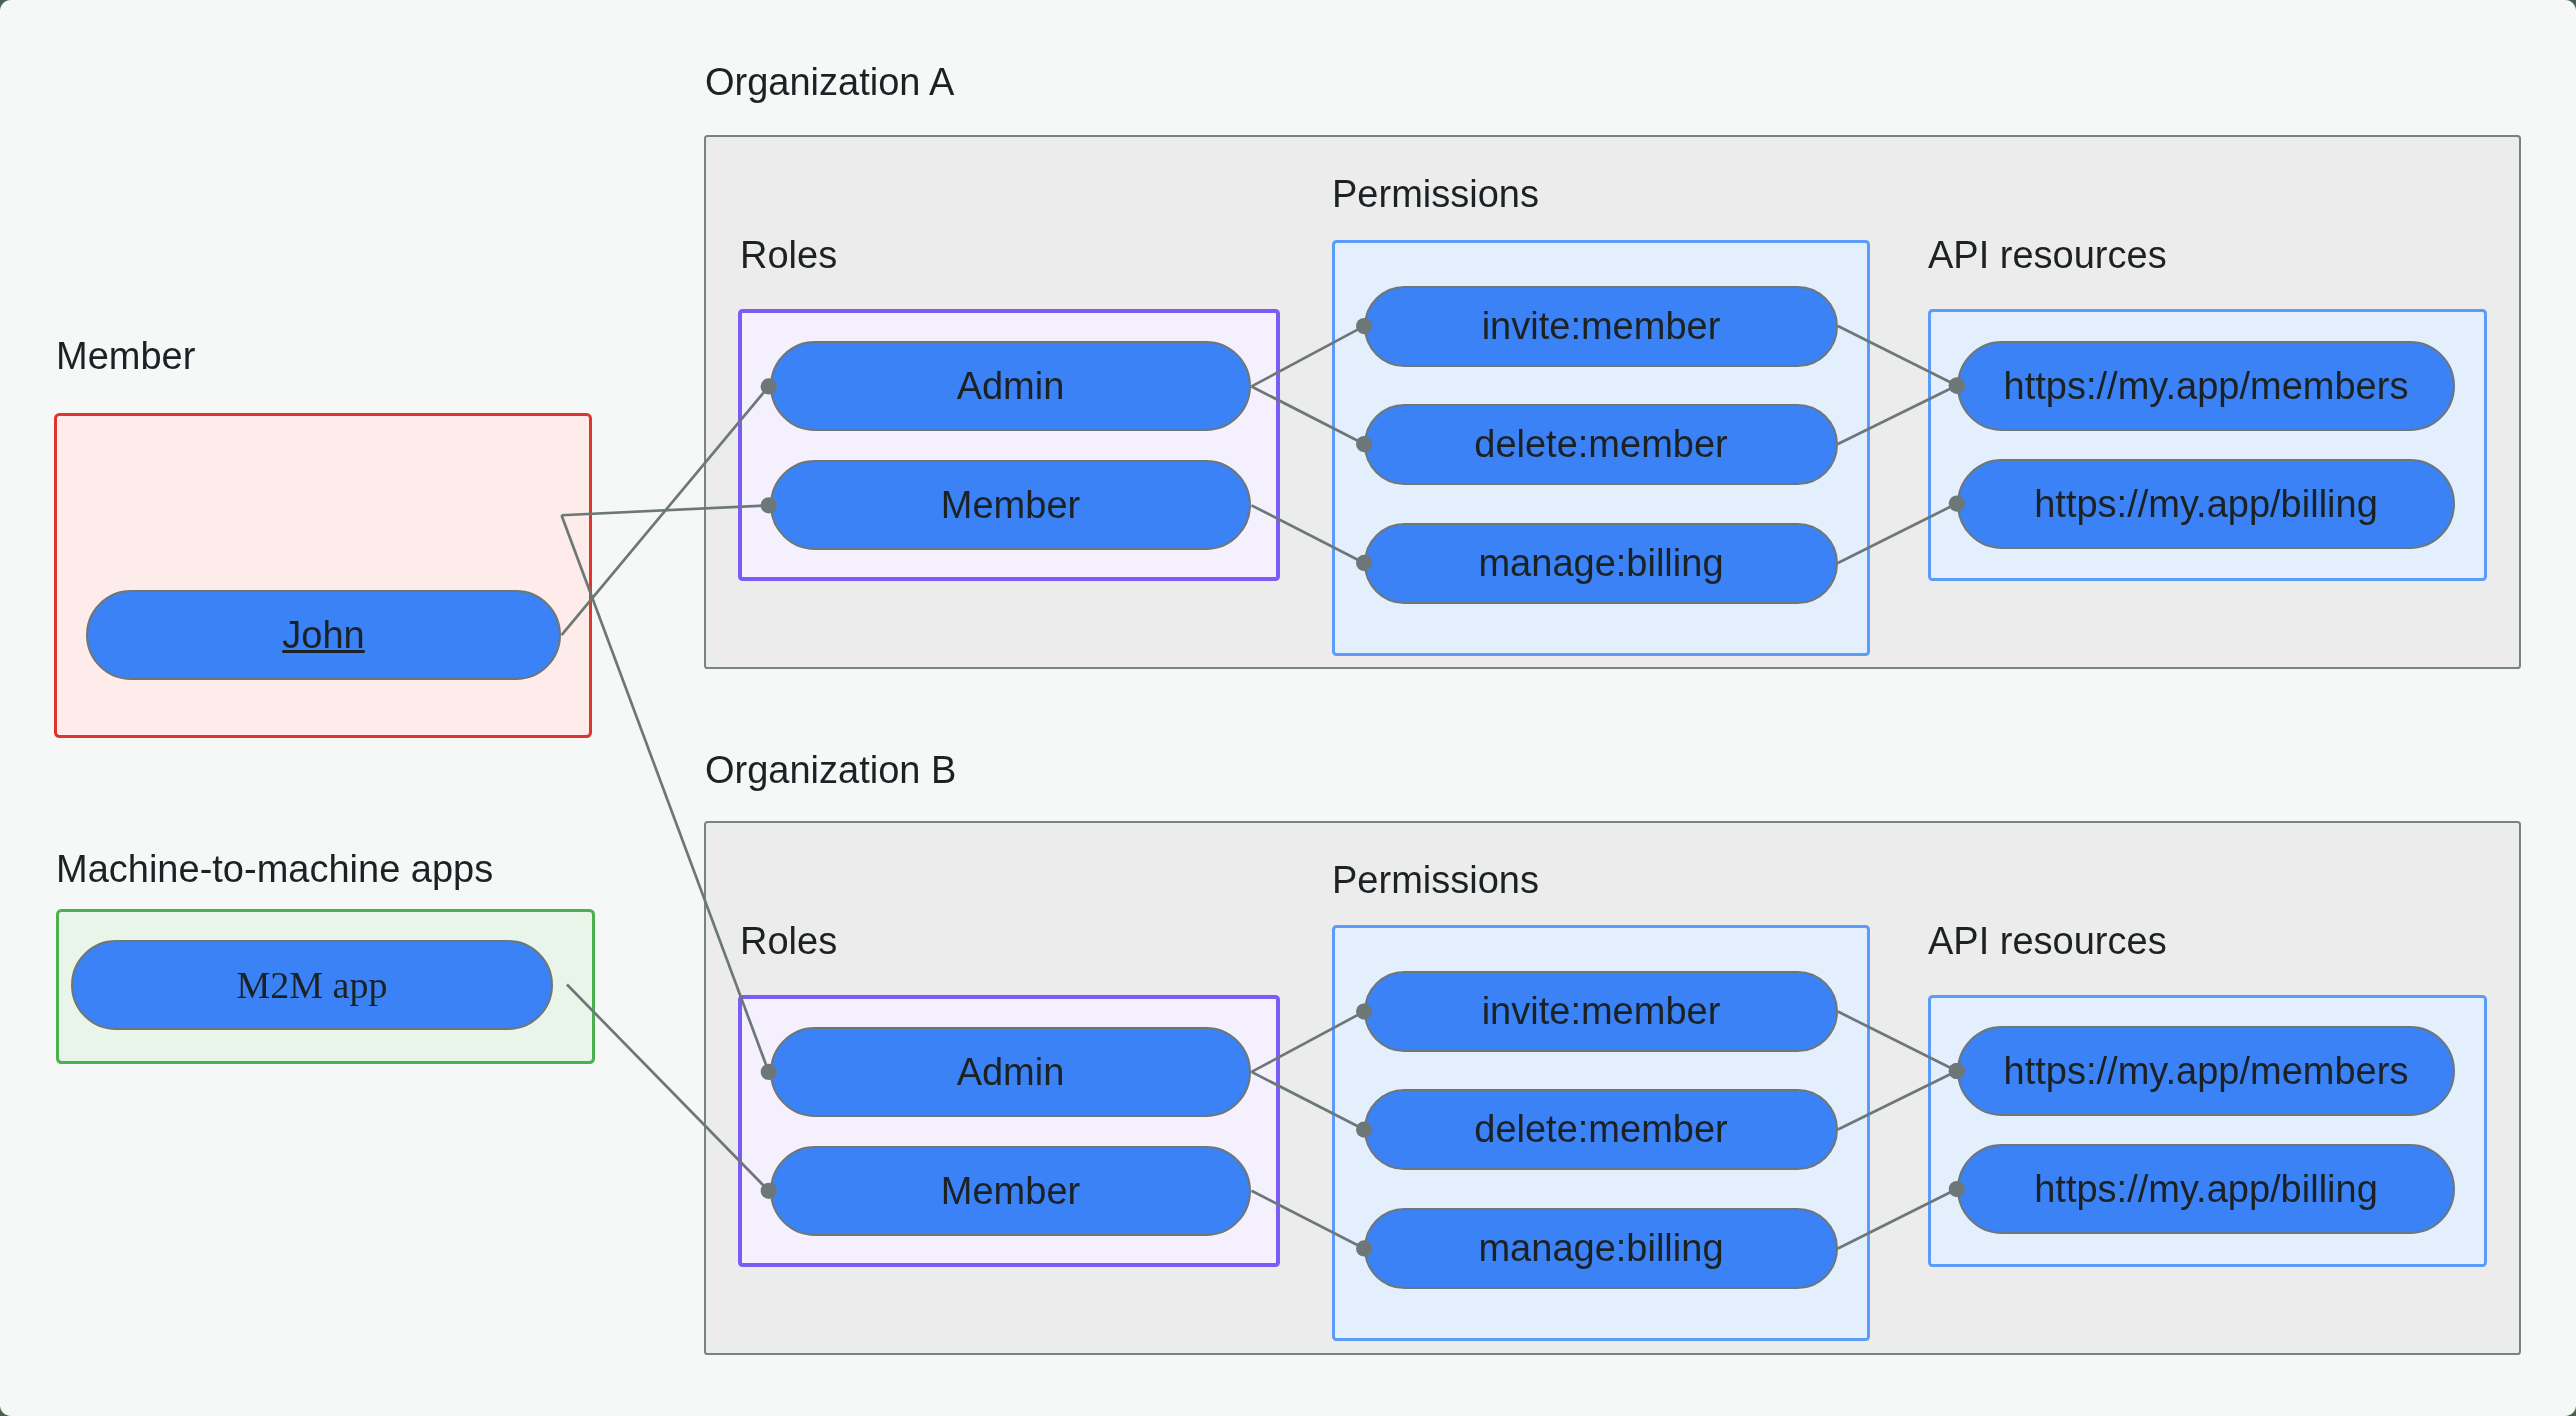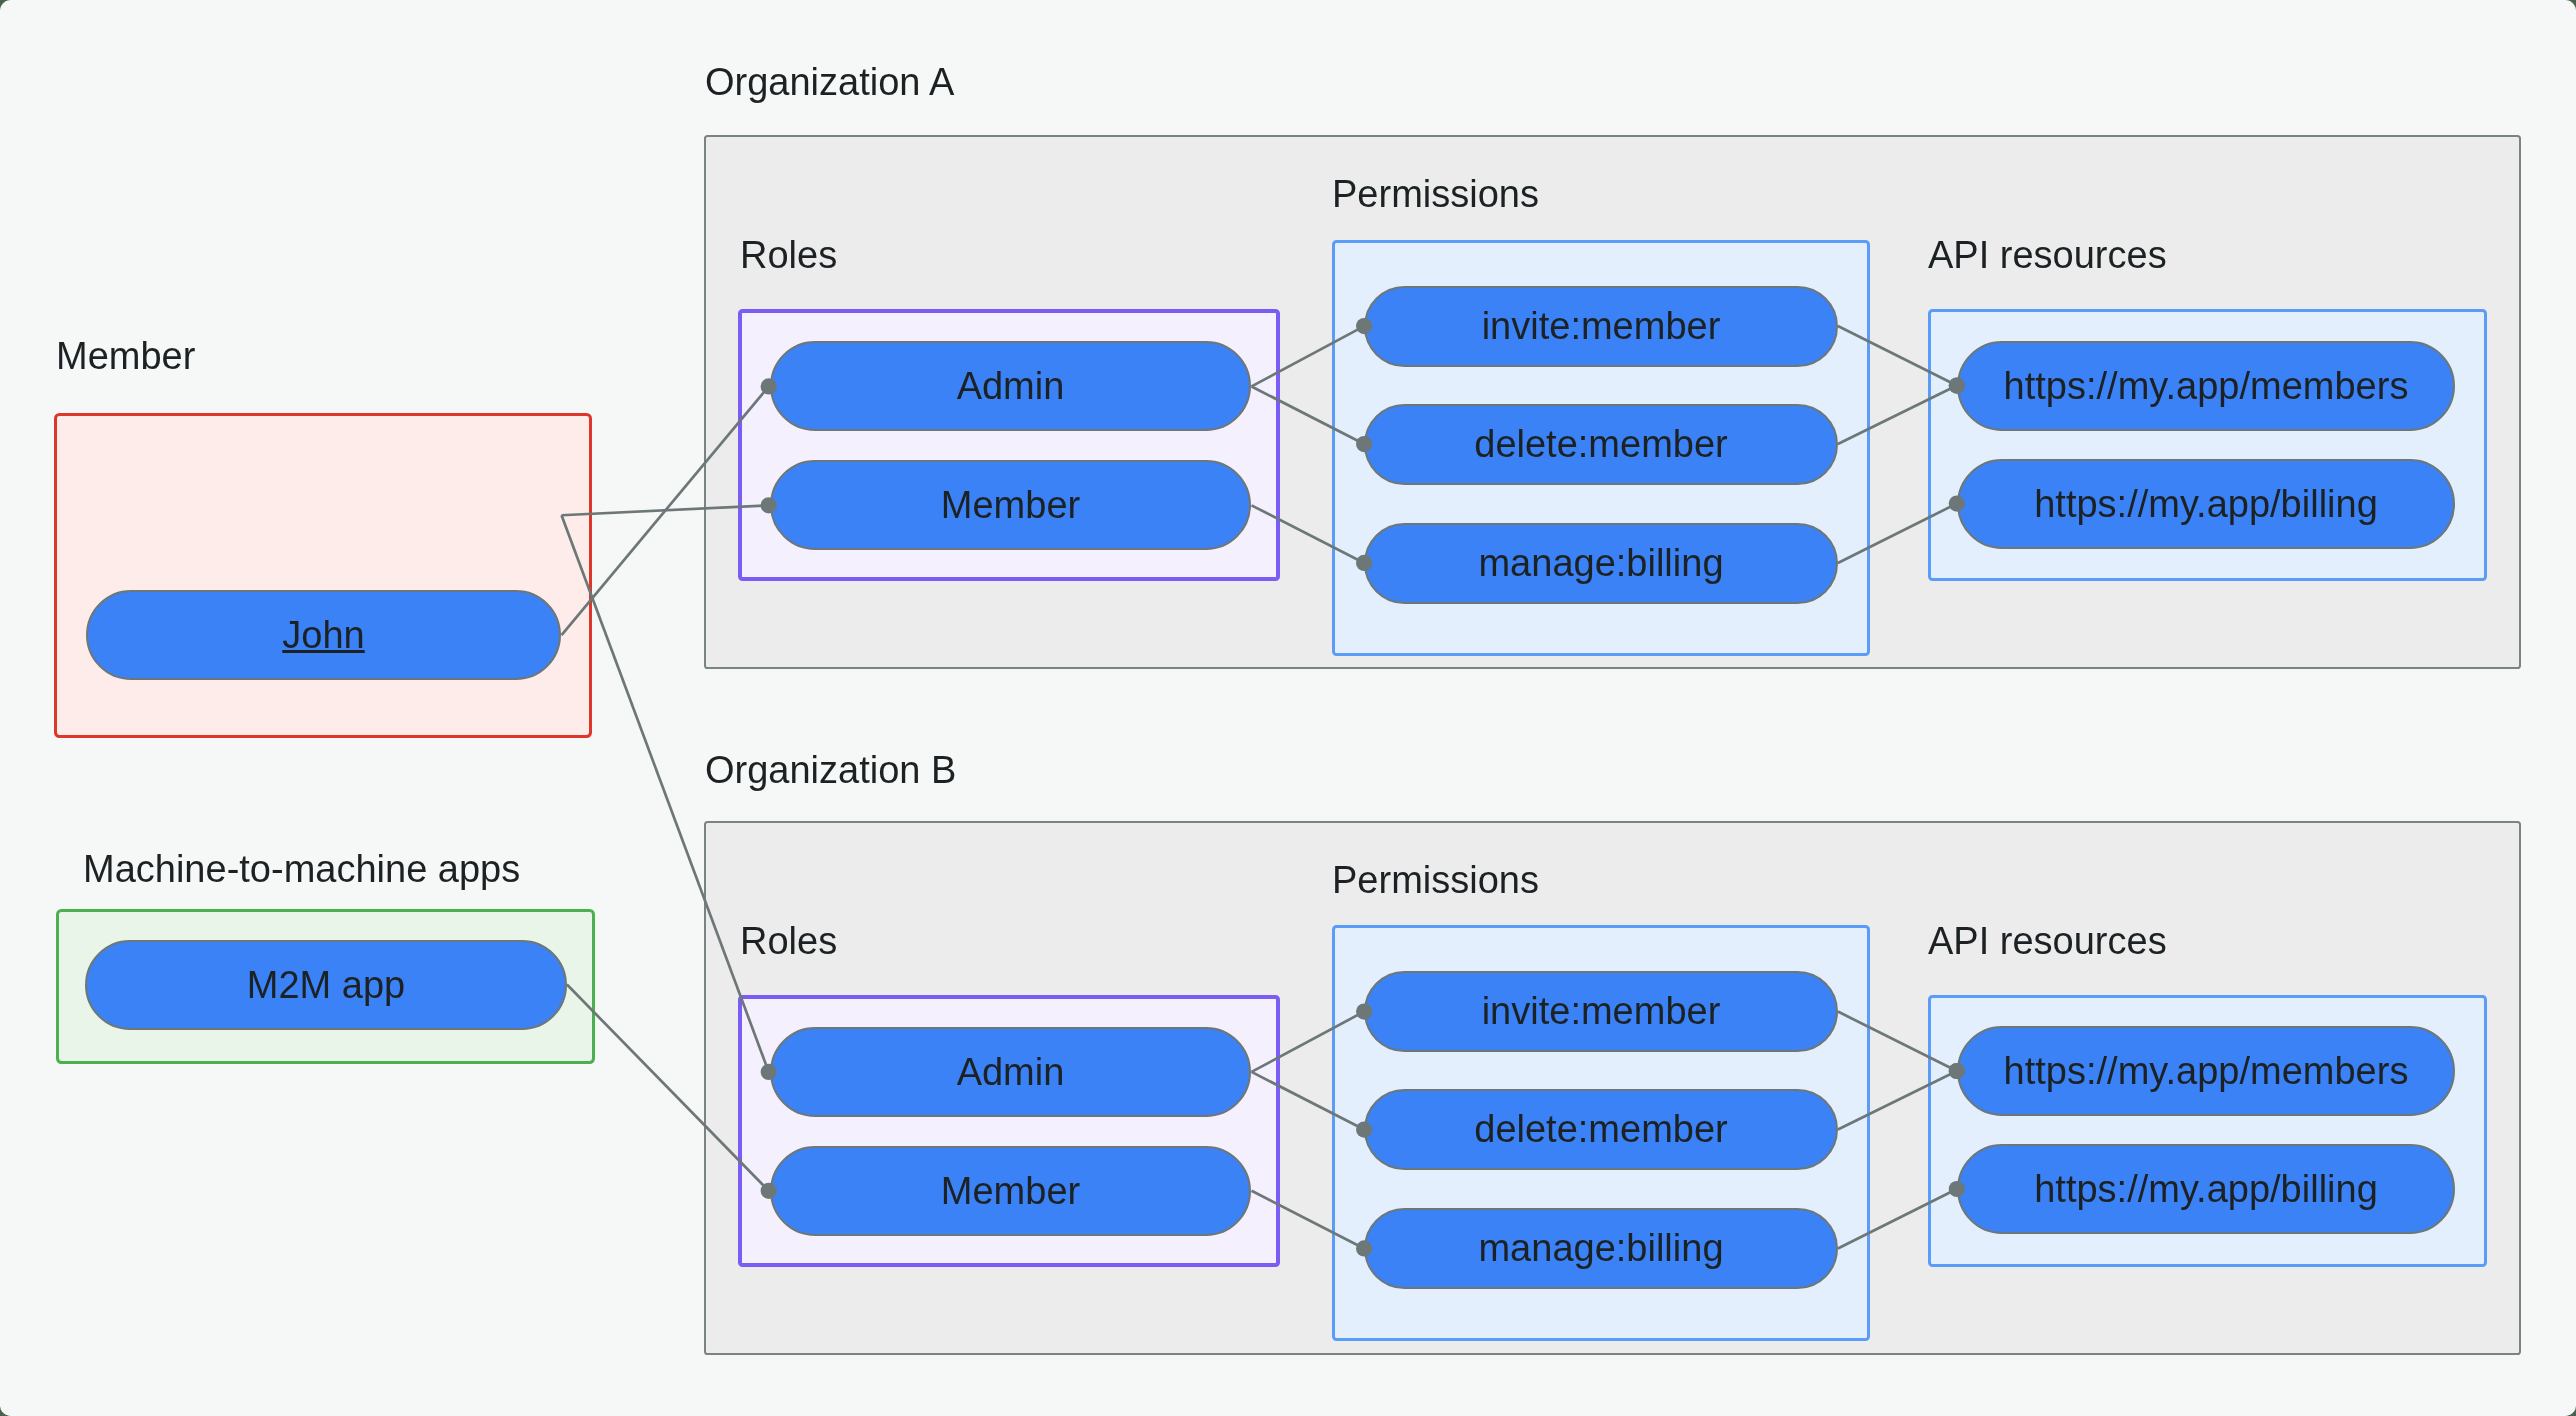--- a/index.html
+++ b/index.html
@@ -32,29 +32,29 @@
     font-size:38px;white-space:nowrap;
   }
   #edgelayer{position:absolute;left:0;top:0;pointer-events:none;}
 </style>
 </head>
 <body>
 
 <div id="stage">
 
   <div class="grouplabel" style="left:56px;top:335px;">Member</div>
-  <div class="grouplabel" style="left:56px;top:848px;margin-left:27px;">Machine-to-machine apps</div>
+  <div class="grouplabel" style="left:56px;top:848px;">Machine-to-machine apps</div>
   <div class="grouplabel" style="left:705px;top:61px;">Organization A</div>
   <div class="grouplabel" style="left:705px;top:749px;">Organization B</div>
 
   <div class="gbox box-users" style="left:54px;top:413px;width:538px;height:325px;"></div>
   <div class="pill" style="left:86px;top:590px;width:475px;height:90px;text-decoration:underline;">John</div>
 
   <div class="gbox box-green" style="left:56px;top:909px;width:539px;height:155px;"></div>
-  <div class="pill" style="left:85px;top:940px;width:482px;height:90px;">M2M app</div>
+  <div class="pill" style="left:71px;top:940px;width:482px;height:90px;font-family:Liberation Serif, serif;">M2M app</div>
 
   <div class="gbox box-org" style="left:704px;top:135px;width:1817px;height:534px;"></div>
   <div class="grouplabel" style="left:740px;top:234px;">Roles</div>
   <div class="grouplabel" style="left:1332px;top:173px;">Permissions</div>
   <div class="grouplabel" style="left:1928px;top:234px;">API resources</div>
 
   <div class="gbox box-roles" style="left:738px;top:309px;width:542px;height:272px;"></div>
   <div class="pill" style="left:770px;top:341px;width:481px;height:90px;">Admin</div>
   <div class="pill" style="left:770px;top:460px;width:481px;height:90px;">Member</div>
 

